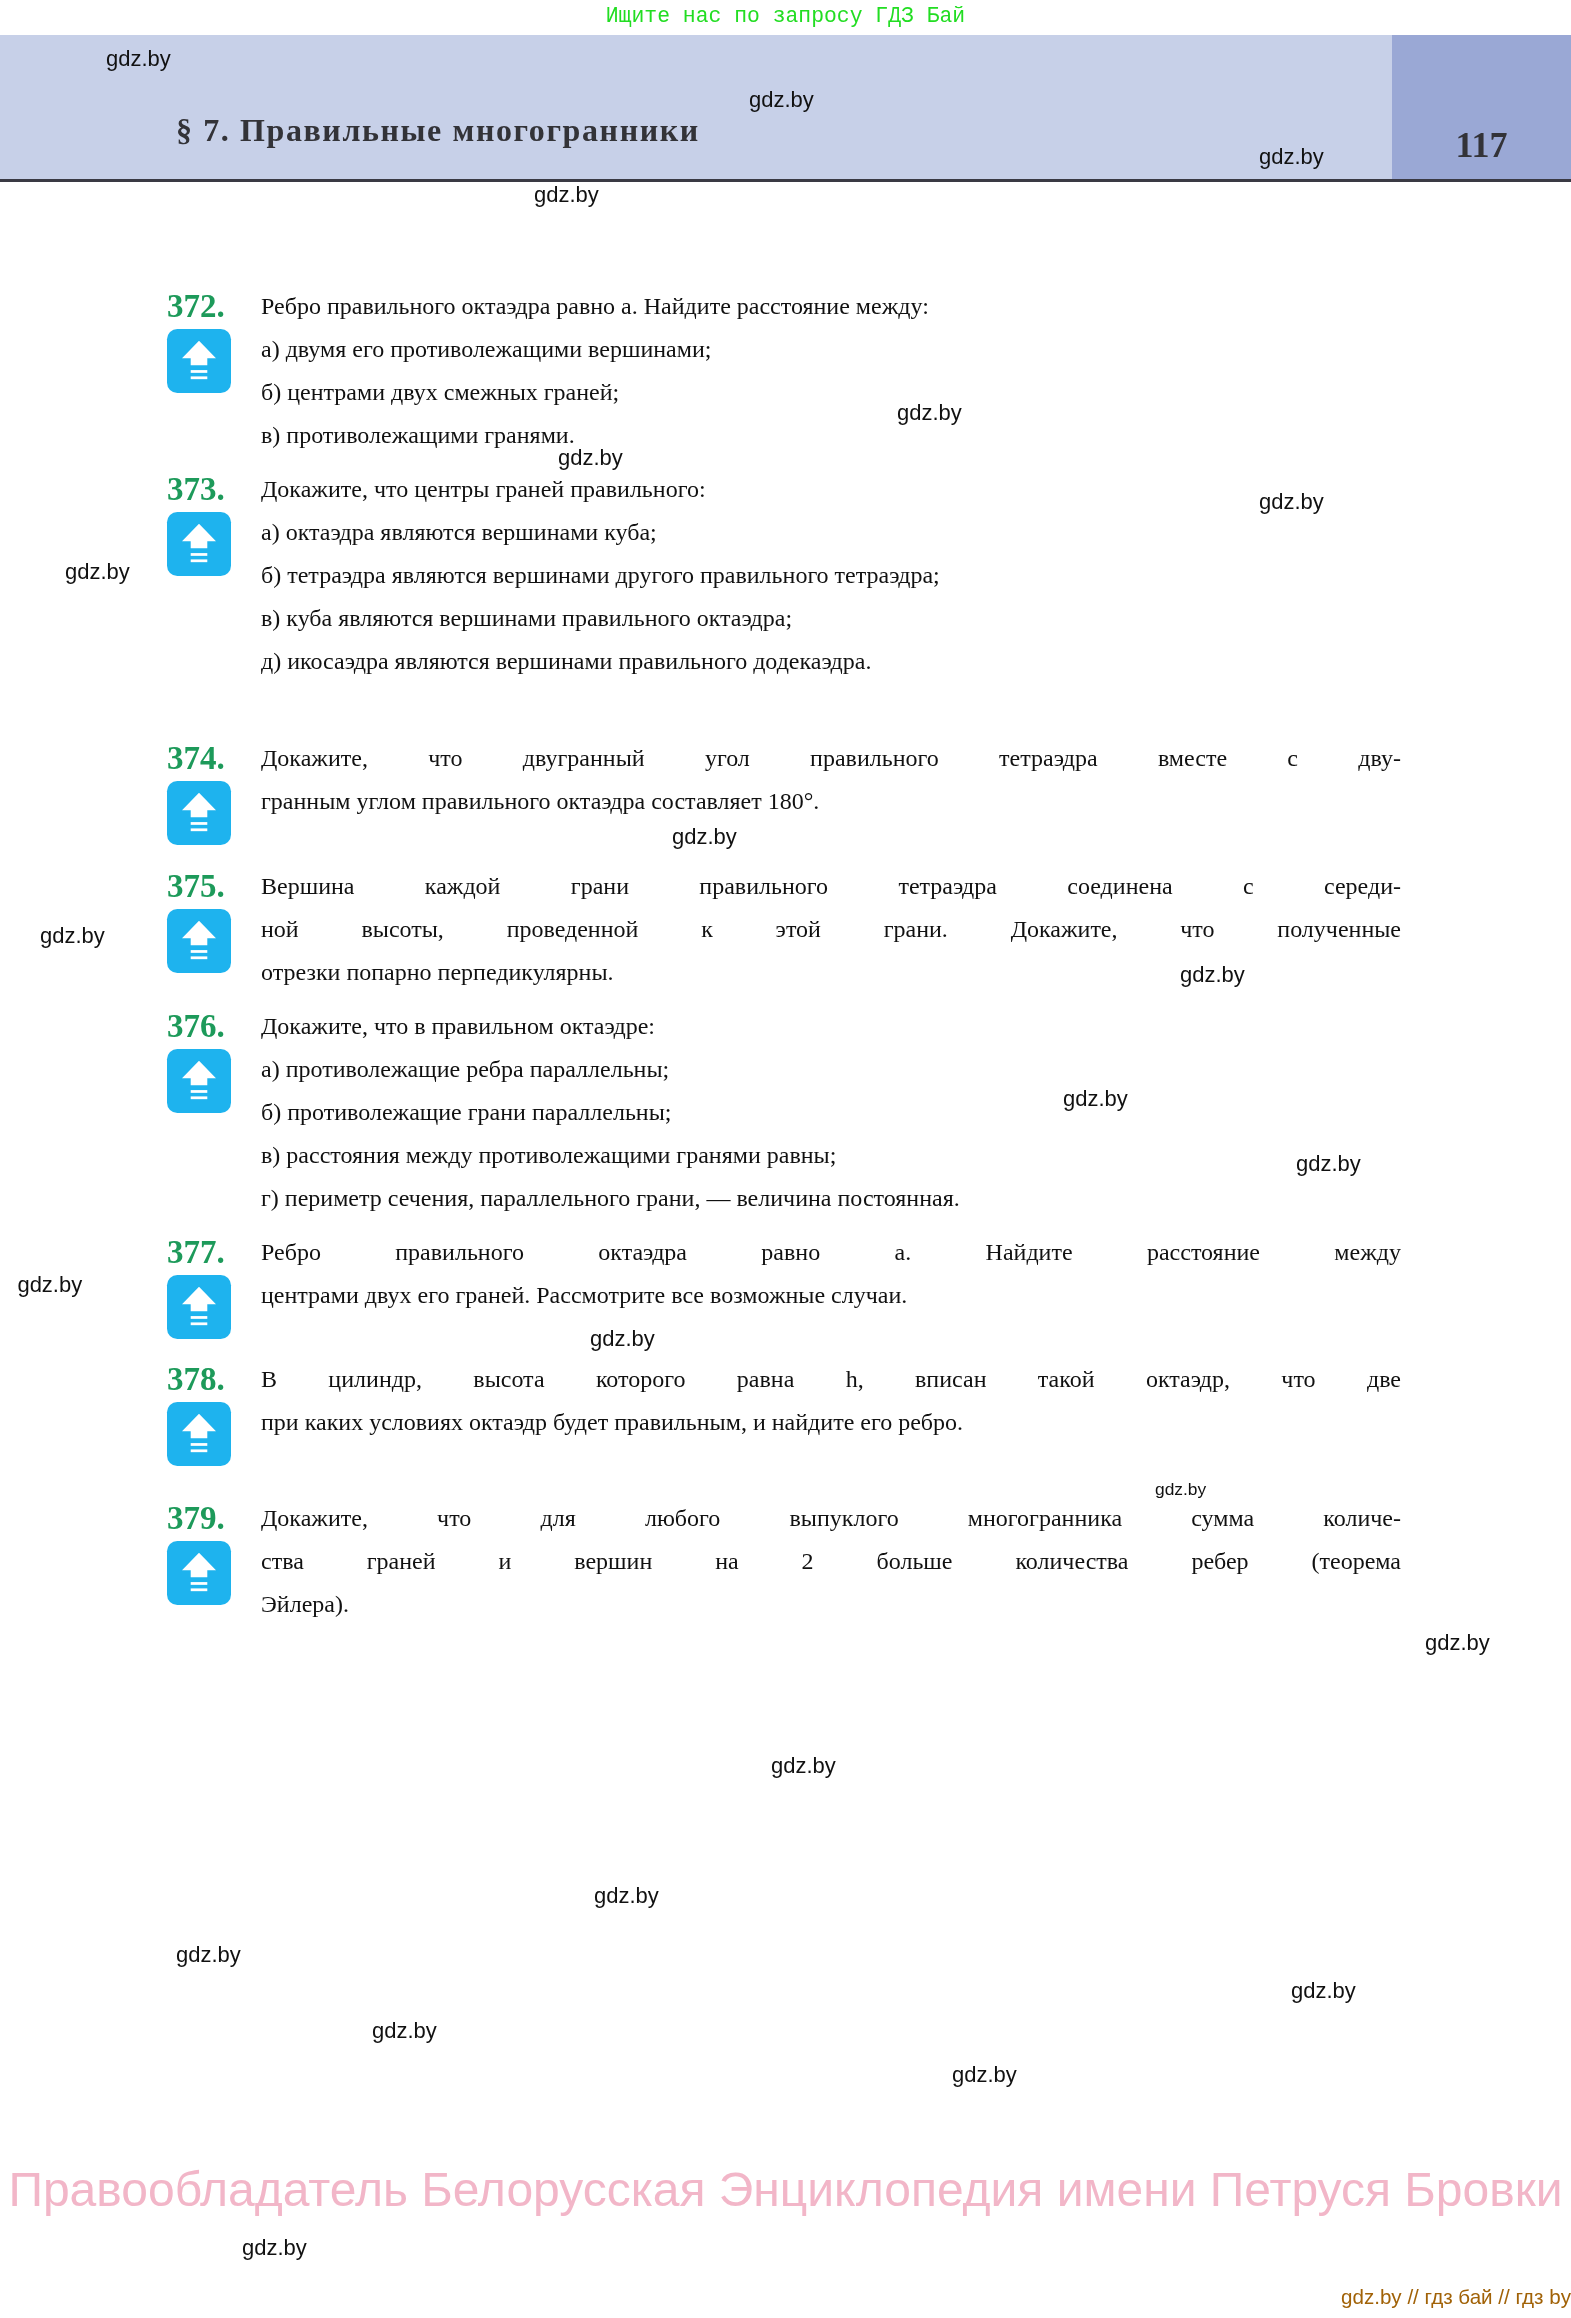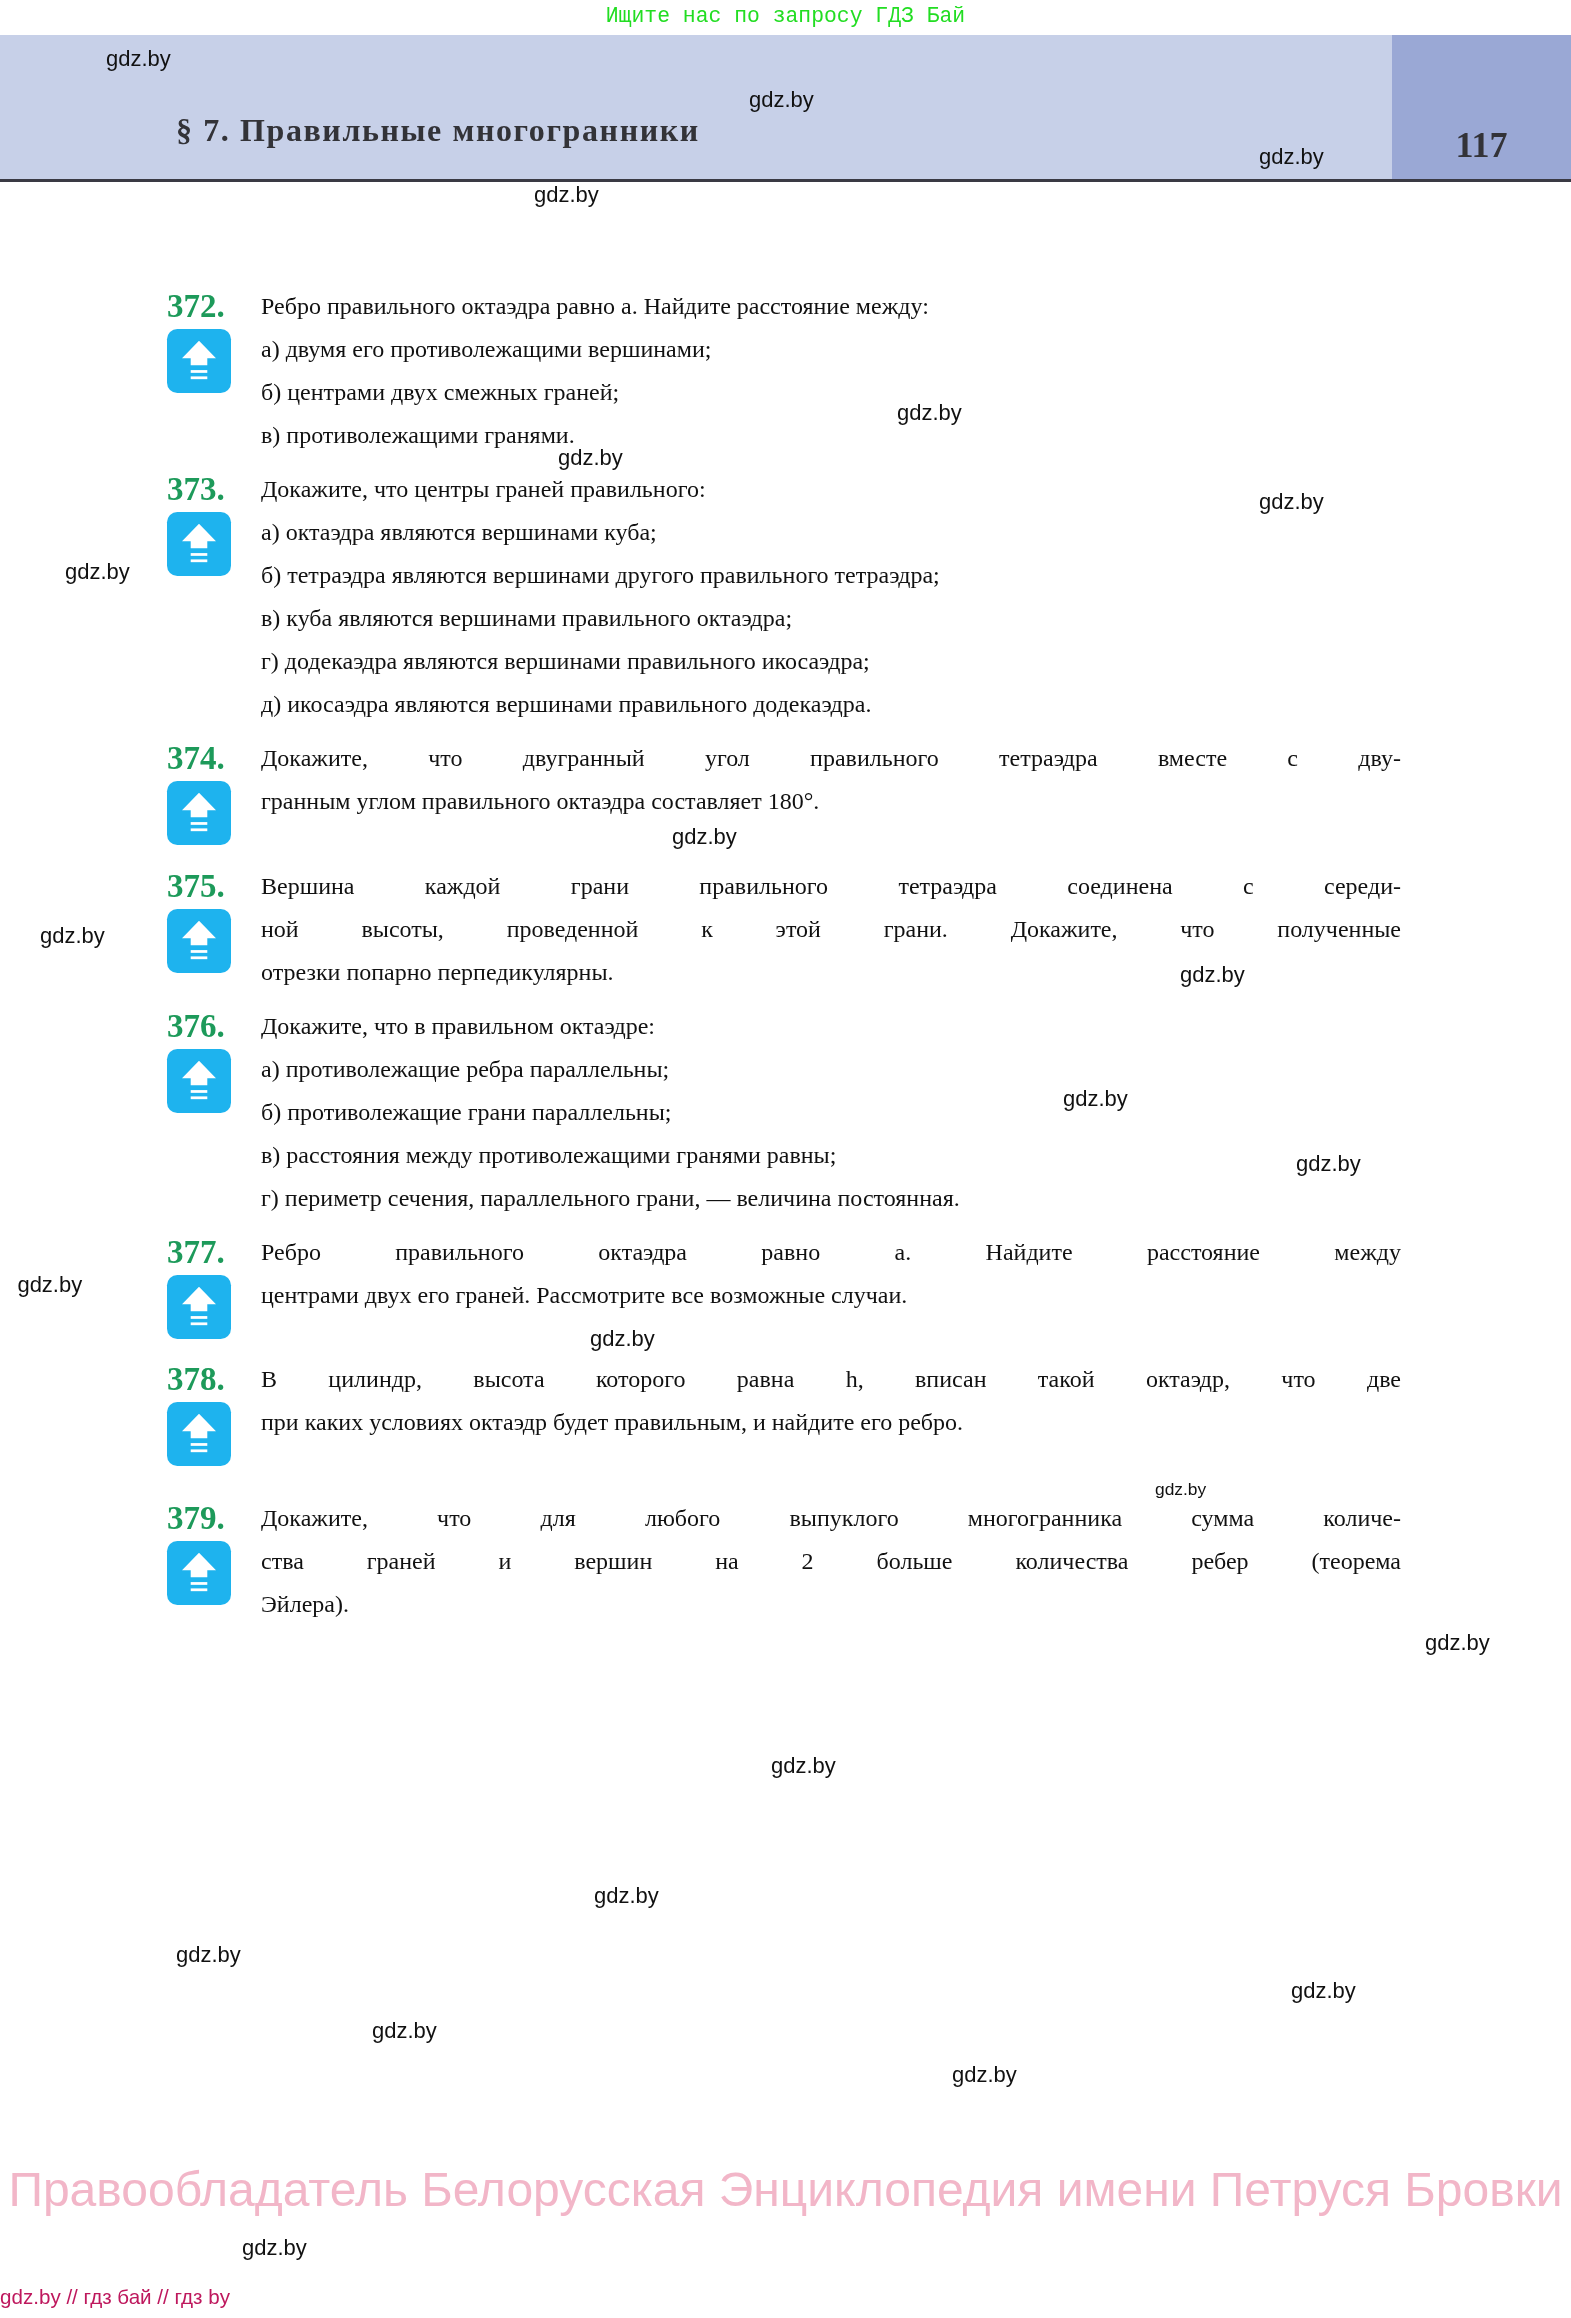--- a/index.html
+++ b/index.html
@@ -13,21 +13,21 @@
   .problem { position:absolute; left:0; width:1571px; }
   .p-num { position:absolute; left:167px; top:0; font-family:"Liberation Serif", serif; font-weight:bold; font-size:33px; line-height:43px; color:#1d9a5a; }
   .p-icon { position:absolute; left:167px; top:44px; width:64px; height:64px; border-radius:10.3px; background:#1eb3ee; }
   .p-icon svg { position:absolute; left:0; top:0; width:64px; height:64px; }
   .p-text { position:absolute; left:261px; width:1140px; font-family:"Liberation Serif", serif; font-size:24px; line-height:43px; color:#111; text-align:justify; }
   .p-line { display:block; white-space:nowrap; }
   .p-line.just { text-align:justify; text-align-last:justify; white-space:normal; }
   .wm { position:absolute; font-family:"Liberation Sans", sans-serif; font-size:22px; color:#111; white-space:nowrap; }
   .wm.small { font-size:17.4px; }
   .copyright { position:absolute; left:0; width:1571px; top:2162px; text-align:center; font-family:"Liberation Sans", sans-serif; font-size:48px; color:#f2b6c8; }
-  .footer-links { position:absolute; left:0; width:1571px; top:2285px; text-align:left; font-family:"Liberation Sans", sans-serif; font-size:20.6px; color:#be185d; }
+  .footer-links { position:absolute; left:0; width:1571px; top:2285px; text-align:right; font-family:"Liberation Sans", sans-serif; font-size:20.6px; color:#a16207; }
 </style>
 </head>
 <body>
 
 <div class="top-banner">Ищите нас по запросу ГДЗ Бай</div>
 
 <div class="header-band"></div>
 <div class="page-box"></div>
 <div class="header-rule"></div>
 <div class="section-title">§ 7. Правильные многогранники</div>
@@ -57,21 +57,20 @@
           <polygon points="40.5,15 62,37 51,37 51,46 30,46 30,37 19,37" fill="#fff"></polygon>
           <rect x="30" y="52" width="21" height="3.5" fill="#fff"></rect>
           <rect x="30" y="60" width="21" height="3.5" fill="#fff"></rect>
         </svg>
       </div>
       <div class="p-text">
         <span class="p-line">Докажите, что центры граней правильного:</span>
         <span class="p-line">а) октаэдра являются вершинами куба;</span>
         <span class="p-line">б) тетраэдра являются вершинами другого правильного тетраэдра;</span>
         <span class="p-line">в) куба являются вершинами правильного октаэдра;</span>
-        <span class="p-line">г) додекаэдра являются вершинами правильного икосаэдра;</span>
         <span class="p-line">д) икосаэдра являются вершинами правильного додекаэдра.</span>
       </div>
     </div>
     <div class="problem" style="top: 737px;">
       <div class="p-num">374.</div>
       <div class="p-icon">
         <svg viewBox="0 0 81 81">
           <polygon points="40.5,15 62,37 51,37 51,46 30,46 30,37 19,37" fill="#fff"></polygon>
           <rect x="30" y="52" width="21" height="3.5" fill="#fff"></rect>
           <rect x="30" y="60" width="21" height="3.5" fill="#fff"></rect>

